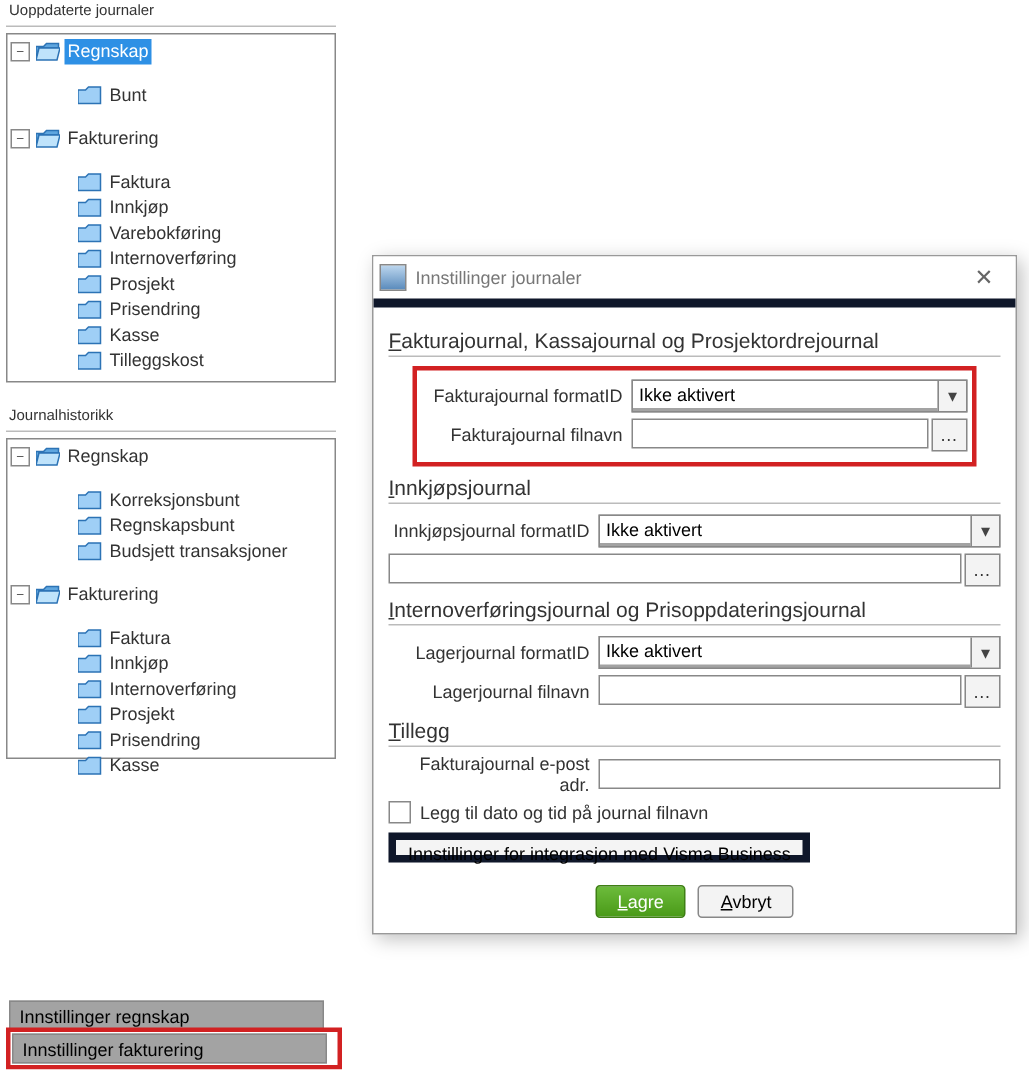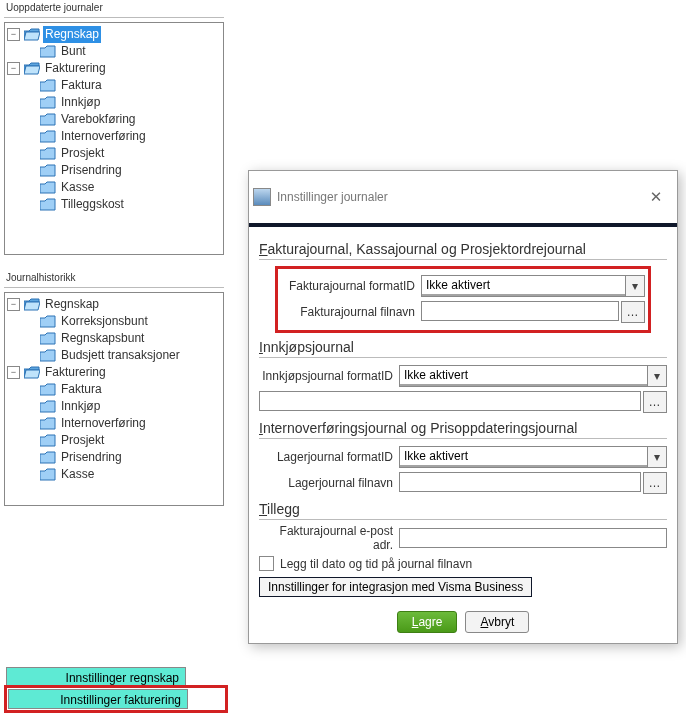--- a/index.html
+++ b/index.html
@@ -1,38 +1,38 @@
 <!DOCTYPE html>
 <html><head>
 <meta charset="utf-8">
 <style>
 html,body{margin:0;padding:0;font-family:Tahoma,Segoe UI,Arial,sans-serif;font-size:12px;color:#333;background:#fff}
 .page{position:relative;width:686px;height:713px}
 .panel{position:absolute;left:4px}
 .panel-title{font-size:10px;margin:0 0 4px 2px}
 .tree-box{border:1px solid #888;background:#fff;padding:3px 2px}
 .tree{list-style:none;margin:0;padding:0}
-.tree ul{list-style:none;margin:0;padding:0 0 0 16px}
+.tree ul{list-style:none;margin:12px;padding:0 0 0 16px}
 .tree li{white-space:nowrap;line-height:17px}
 .row{display:flex;align-items:center;height:17px}
 .exp{width:11px;height:11px;border:1px solid #888;display:inline-flex;align-items:center;justify-content:center;font-size:9px;line-height:9px;color:#555;margin-right:4px;background:#fff;user-select:none}
 .exp-empty{width:13px;display:inline-block;margin-right:4px}
 .folder{width:16px;height:13px;display:inline-flex;margin-right:3px}
 .folder svg{width:16px;height:13px}
 .label{padding:0 2px}
 .selected .label{background:#2e90e5;color:#fff}
 hr.div{border:none;border-top:1px solid #bbb;margin:2px 0 4px}
 
 .bottom-buttons{position:absolute;left:6px;bottom:2px;width:220px}
-.bb{display:block;width:180px;border:1px solid #888;background:#5eead4;height:20px;line-height:18px;text-align:right;margin-top:3px;font-size:12px}
+.bb{display:block;width:210px;border:1px solid #888;background:#a3a3a3;height:20px;line-height:18px;text-align:left;margin-top:3px;font-size:12px}
 .highlight-red{outline:3px solid #d22122;outline-offset:-1px}
 
 
 .dialog{position:absolute;left:248px;top:170px;width:428px;border:1px solid #999;background:#fff;box-shadow:3px 3px 12px rgba(0,0,0,.25)}
-.titlebar{display:flex;align-items:center;height:28px;border-bottom:4px solid #0f172a;padding:12px 4px;background:#fff}
+.titlebar{display:flex;align-items:center;height:28px;border-bottom:6px solid #0f172a;padding:0 4px;background:#fff}
 .titlebar .appicon{width:16px;height:16px;border:1px solid #888;background:linear-gradient(#bcd6ee,#5a8bbc);margin-right:6px}
 .titlebar .ttl{flex:1;color:#777;font-size:12px}
 .titlebar .close{width:34px;text-align:center;color:#666;font-size:15px}
 .dlg-body{padding:8px 10px 10px}
 .section-h{font-size:14px;margin:6px 0 2px}
 .section-h .u{text-decoration:underline}
 .sec-rule{border-top:1px solid #bbb;margin:2px 0 6px}
 .form-row{display:flex;align-items:center;height:24px;margin:2px 0}
 .form-row .lbl{width:134px;text-align:right;padding-right:6px}
 .form-row .ctrl{flex:1;position:relative}
@@ -41,21 +41,21 @@
 .combo .dd{width:18px;border-left:1px solid #888;display:flex;align-items:center;justify-content:center;background:#f3f3f3;color:#444}
 .txt{display:flex}
 .txt input{flex:1;border:1px solid #888;height:18px;padding:0 4px;font:inherit;outline:none}
 .txt .browse{width:22px;height:20px;margin-left:2px;border:1px solid #888;background:#f3f3f3;display:flex;align-items:center;justify-content:center;letter-spacing:1px}
 
 .redbox{border:3px solid #d22122;padding:3px 3px 4px;margin:2px 16px 6px}
 
 .chk-row{display:flex;align-items:center;margin:6px 0 6px 0}
 .chk{width:13px;height:13px;border:1px solid #888;margin-right:6px;background:#fff}
 
-.btn-wide{display:inline-block;border:1px solid #0f172a;background:#f4f4f4;height:20px;line-height:18px;padding:0 8px;font-size:12px}
+.btn-wide{display:inline-block;border:5px solid #0f172a;background:#f4f4f4;height:20px;line-height:18px;padding:0 8px;font-size:12px}
 
 .dlg-btns{display:flex;justify-content:center;gap:8px;margin-top:14px}
 .btn{border:1px solid #888;border-radius:3px;height:22px;line-height:20px;padding:0 14px;font-size:12px;background:#f3f3f3}
 .btn-primary{background:linear-gradient(#6cbb3b,#4a9a18);color:#fff;border-color:#3e7f14}
 .btn .ul{text-decoration:underline}
 </style>
 </head>
 <body>
 <div class="page">
 

